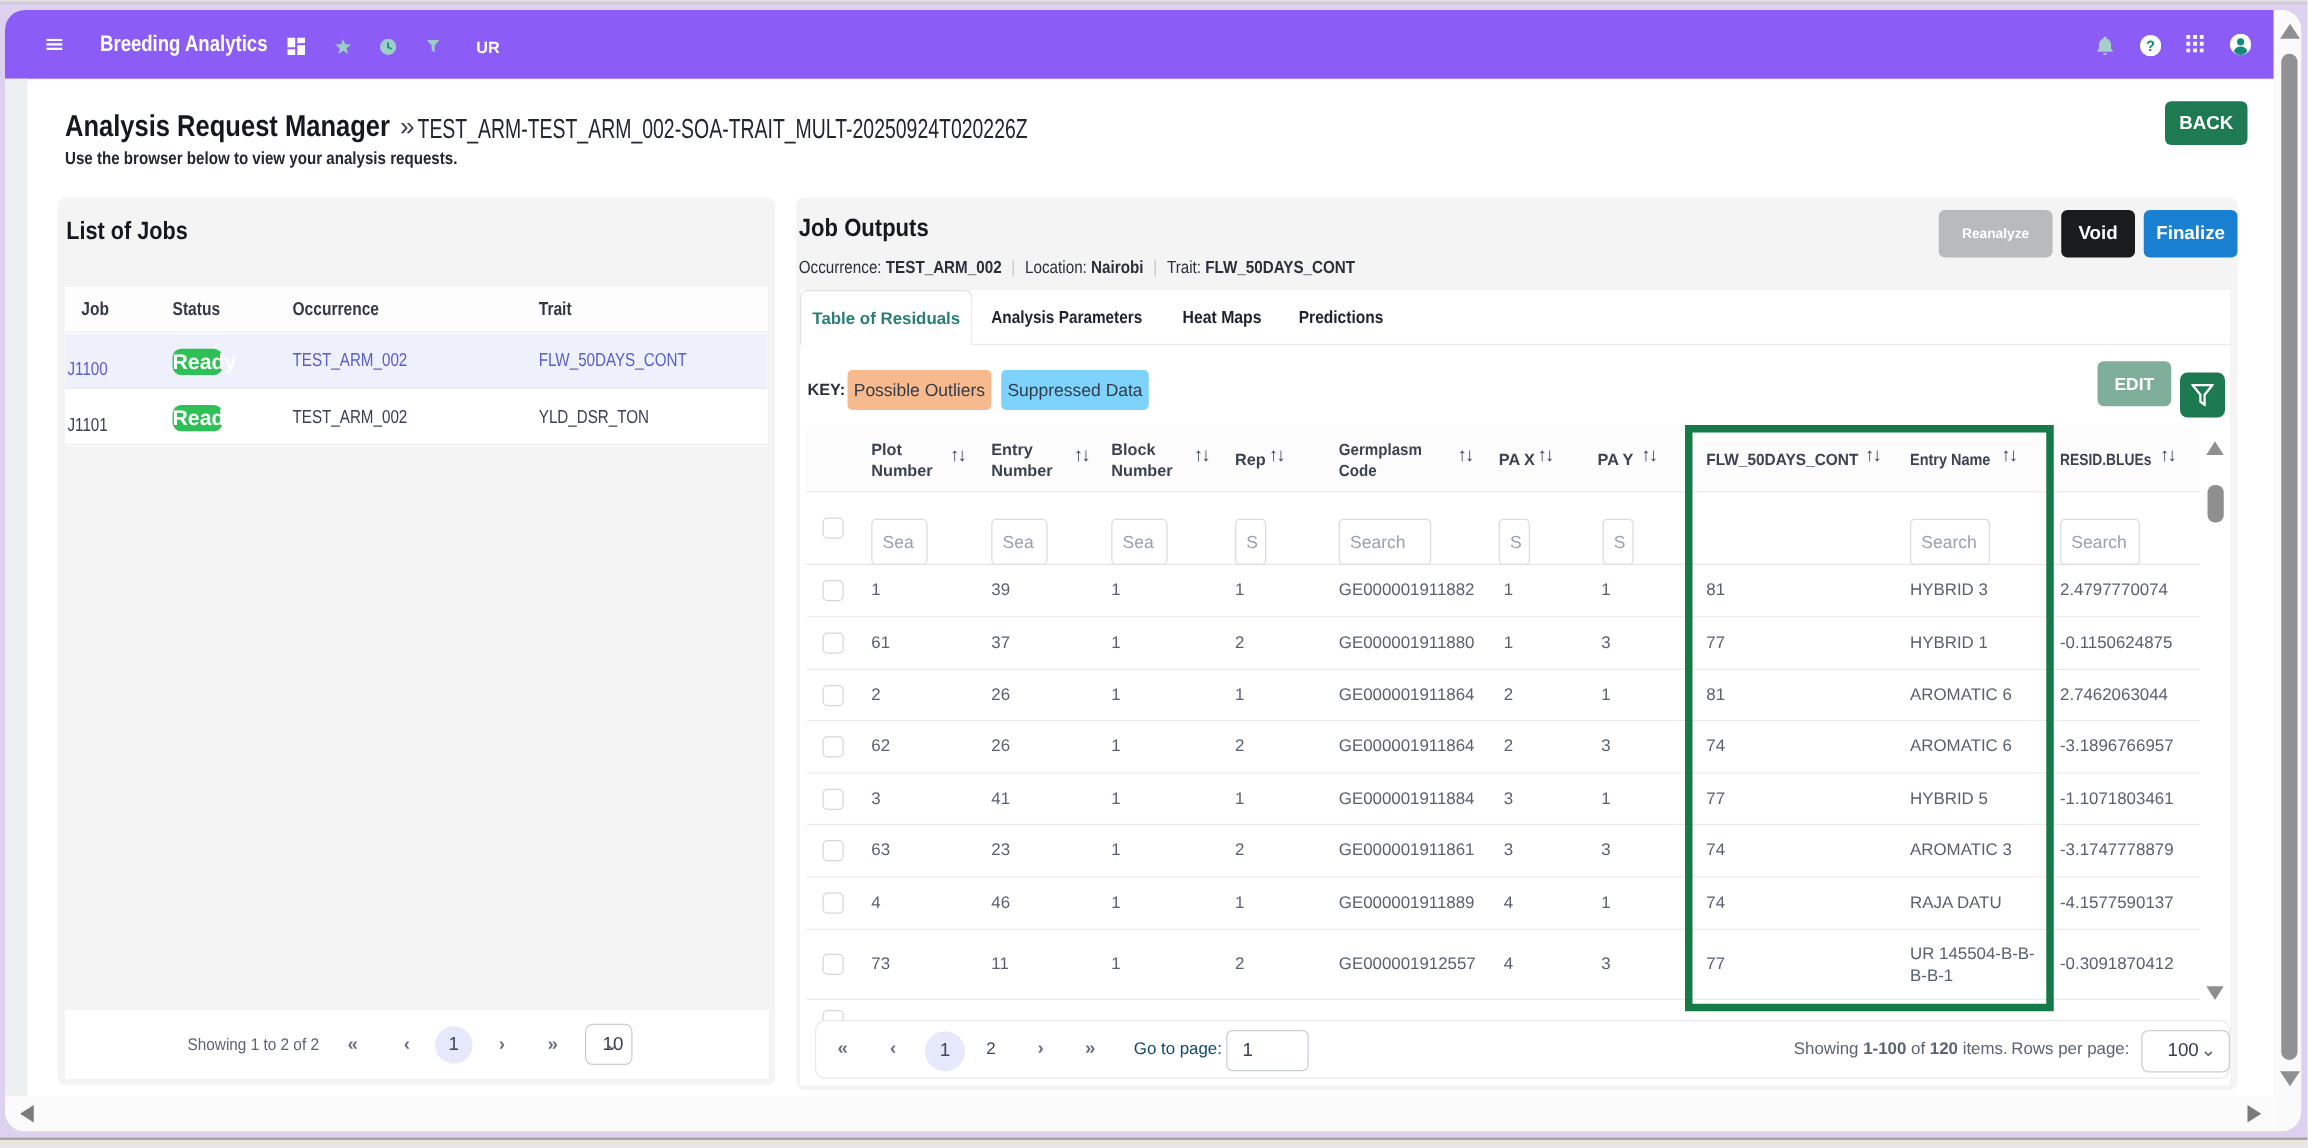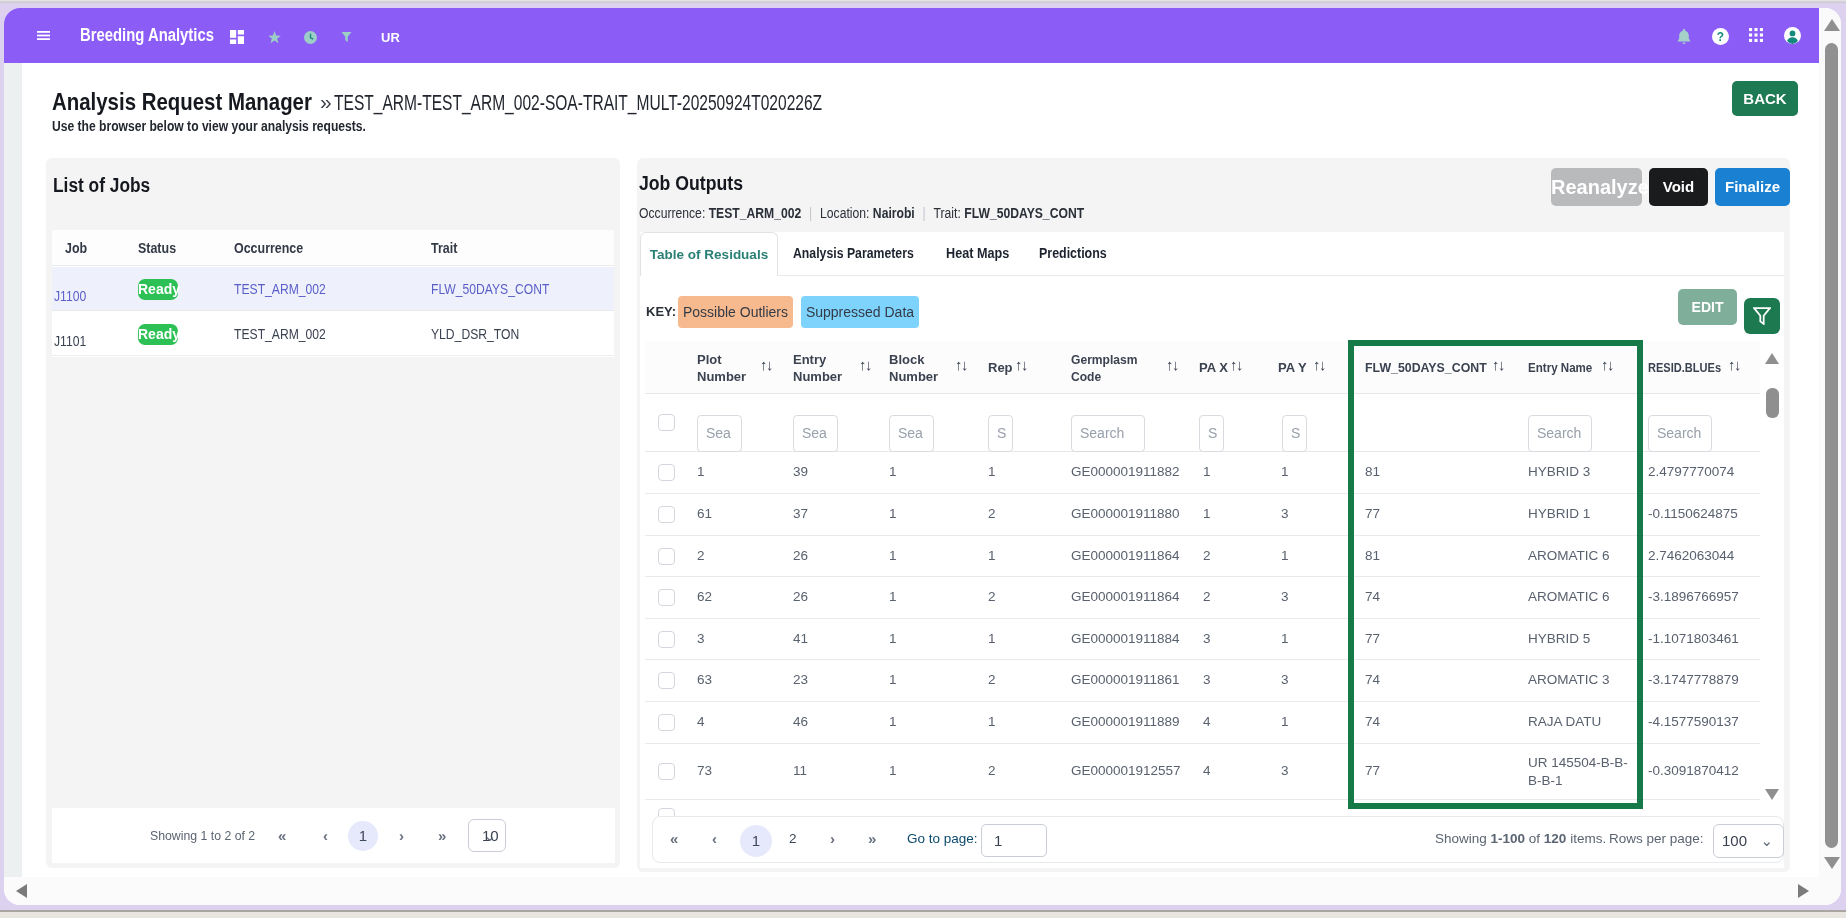--- a/index.html
+++ b/index.html
@@ -40,32 +40,32 @@
 .cardtitle { position:absolute; font-size:20px; font-weight:bold; color:#15181e; white-space:nowrap; transform-origin:left top; }
 
 #ltable { left:6px; top:72px; width:562px; height:127px; background:#fff; }
 #ltable .hrow { position:absolute; left:0; top:0; width:562px; height:36px; background:#fdfdfe; border-bottom:1px solid #e8eaed; }
 #ltable .hrow div { position:absolute; top:9px; font-size:15px; font-weight:bold; color:#333a46; white-space:nowrap; transform-origin:left top; transform:scaleX(.83); }
 #lrow1 { position:absolute; left:0; top:37px; width:562px; height:44px; background:#eef1fc; border-bottom:1px solid #e8eaed; }
 #lrow2 { position:absolute; left:0; top:82px; width:562px; height:44px; background:#fff; border-bottom:1px solid #eceef0; }
 .lcell { position:absolute; font-size:15px; white-space:nowrap; transform-origin:left top; transform:scaleX(.81); }
 .purple { color:#5a5fc8; }
 .dark { color:#3a4150; }
-.pill { position:absolute; width:40px; height:21px; background:#2dc155; border-radius:7px; color:#fff; font-size:14px; font-weight:bold; text-align:center; line-height:21px; }
+.pill { position:absolute; width:40px; height:21px; background:#2dc155; border-radius:7px; color:#fff; font-size:17px; font-weight:bold; text-align:center; line-height:21px; }
 
 #lpag { left:6px; top:650px; width:563px; height:55px; background:#fff; }
 .pgtext { position:absolute; color:#5b6472; font-size:13.5px; }
 .pgarrow { position:absolute; color:#6a7280; font-size:15px; font-weight:bold; }
 .pgcircle { position:absolute; width:30px; height:30px; border-radius:50%; background:#e5e9fb; color:#3d4859; text-align:center; line-height:30px; font-size:15px; }
 .pgsel { position:absolute; border:1px solid #c9cdd4; border-radius:6px; background:#fff; color:#3a4150; font-size:15px; }
 
 #meta { position:absolute; left:2px; top:47px; font-size:14px; color:#2a2f38; white-space:nowrap; transform-origin:left top; transform:scaleX(.869); }
 #meta b { font-weight:bold; }
 #meta .bar { color:#c3c7cd; padding:0 9px; }
-#reanalyze { left:914px; top:10px; width:91px; height:38px; background:#b9babc; font-size:20px; line-height:38px; }
+#reanalyze { left:914px; top:10px; width:91px; height:38px; background:#b9babc; font-size:11px; line-height:38px; }
 #void { left:1012px; top:10px; width:59px; height:38px; background:#1a1b1d; font-size:15px; line-height:38px; }
 #finalize { left:1078px; top:10px; width:75px; height:38px; background:#1a80d2; font-size:15px; line-height:38px; }
 #rwhite { position:absolute; left:3px; top:74px; width:1144px; height:636px; background:#fff; }
 #atab { position:absolute; left:3px; top:74px; width:138px; height:44px; background:#fff; border:1px solid #e0e3e6; border-bottom:none; border-radius:6px 6px 0 0; color:#2a7f74; font-weight:bold; font-size:13.5px; text-align:center; line-height:44px; }
 #tabline { position:absolute; left:141px; top:117px; width:1006px; height:1px; background:#e8eaec; }
 .tabtxt { position:absolute; top:13px; font-size:14px; font-weight:bold; color:#1c222e; }
 #keylbl { position:absolute; left:6px; top:72px; font-size:13px; font-weight:bold; color:#2a2f38; }
 .chip { position:absolute; top:64px; height:32px; border-radius:4px; font-size:14px; color:#333a46; text-align:center; line-height:32px; }
 #chip1 { left:38px; width:115px; background:#f7ba8e; }
 #chip2 { left:161px; width:118px; background:#7dd3fc; }
@@ -359,19 +359,19 @@
         <div class="pgarrow" style="left:17px;top:13px">«</div>
         <div class="pgarrow" style="left:59px;top:13px">‹</div>
         <div class="pgcircle" style="left:87px;top:8px;width:32px;height:32px;line-height:32px">1</div>
         <div class="pgtext" style="left:136px;top:14px;color:#3d4859">2</div>
         <div class="pgarrow" style="left:177px;top:13px">›</div>
         <div class="pgarrow" style="left:215px;top:13px">»</div>
         <div class="pgtext" style="left:254px;top:14px;color:#0c4a6e">Go to page:</div>
         <div class="pgsel" style="left:328px;top:7px;width:66px;height:33px;line-height:31px;padding-left:12px;border-radius:5px">1</div>
         <div class="pgtext" style="left:782px;top:14px">Showing <b>1-100</b> of <b>120</b> items.</div>
         <div class="pgtext" style="left:956px;top:14px">Rows per page:</div>
-        <div class="pgsel" style="left:1060px;top:7px;width:71px;height:34px;line-height:32px;padding-left:8px">100<span style="position:absolute;right:10px;top:0;color:#5b6472">⌄</span></div>
+        <div class="pgsel" style="left:1060px;top:7px;width:71px;height:34px;line-height:32px;padding-left:20px">100<span style="position:absolute;right:10px;top:0;color:#5b6472">⌄</span></div>
       </div>
     </div>
     <div id="atab">Table of Residuals</div>
     <div id="tabline"></div>
   </div>
 </div>
 
 </body></html>

